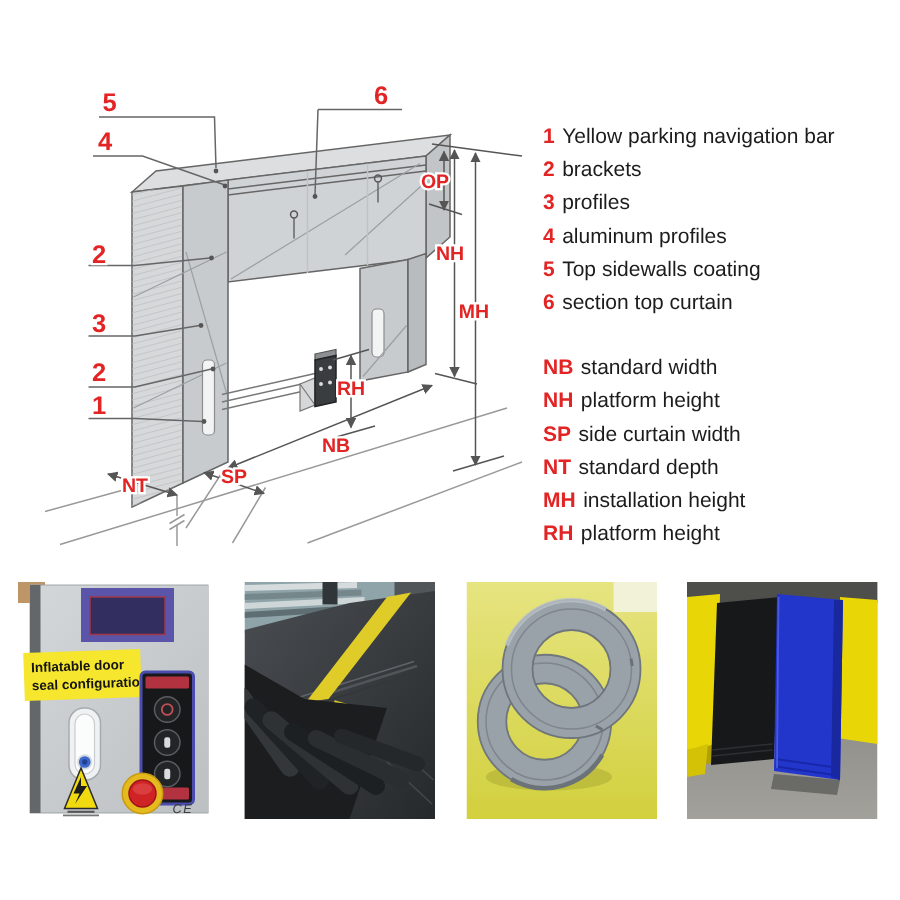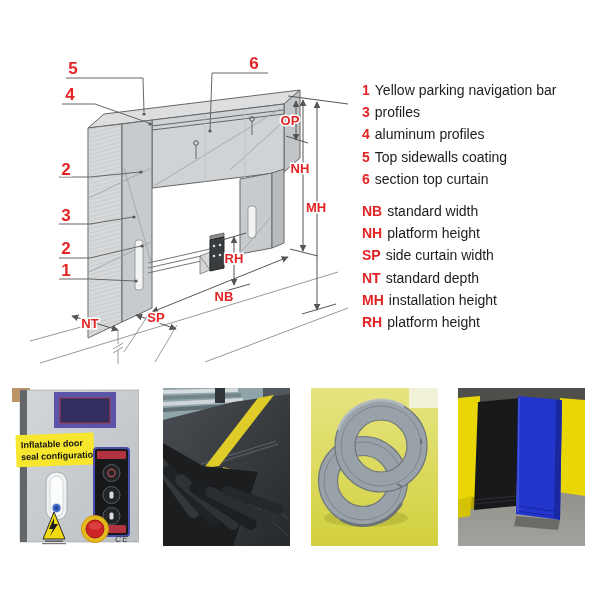--- a/index.html
+++ b/index.html
@@ -3,21 +3,21 @@
 <meta charset="utf-8">
 <style>
   html,body{margin:0;padding:0;background:#fff;}
   #canvas{position:relative;width:600px;height:600px;background:#ffffff;overflow:hidden;
           font-family:"Liberation Sans",sans-serif;}
   svg{display:block;}
   #diagram{position:absolute;left:0;top:0;}
   .legend{position:absolute;left:362px;top:79px;font-size:14px;color:#1c1c1c;}
   .lrow{height:22.2px;line-height:22.2px;white-space:nowrap;}
   .lkey{color:#e22424;font-weight:700;margin-right:5px;}
-  .lgroup.dims{margin-top:10px;}
+  .lgroup.dims{margin-top:21px;}
   .photo{position:absolute;top:388px;width:127px;height:158px;}
   #p1{left:12px}#p2{left:163px}#p3{left:311px}#p4{left:458px}
   .dimlbl{font-size:13px;font-weight:700;fill:#e22424;paint-order:stroke;stroke:#ffffff;stroke-width:3px;}
   .callout{font-size:17px;font-weight:700;fill:#e22424;paint-order:stroke;stroke:#ffffff;stroke-width:3px;}
   .ln{stroke:#666;stroke-width:1;fill:none;}
   .thin{stroke:#9aa0a4;stroke-width:.8;fill:none;}
   .gnd{stroke:#999;stroke-width:1;fill:none;}
   .dim{stroke:#555;stroke-width:1;fill:none;}
 </style>
 </head>
@@ -130,20 +130,21 @@
       <text class="callout" x="66" y="254" text-anchor="middle">2</text>
       <path class="ln" d="M59,279 L90,279 L135,281"></path>
         <circle cx="136" cy="281" r="1.6" fill="#555"></circle>
       <text class="callout" x="66" y="276" text-anchor="middle">1</text>
     </g>
   </svg>
 
   <div class="legend">
     <div class="lgroup">
       <div class="lrow"><span class="lkey">1</span><span class="ltxt">Yellow parking navigation bar</span></div>
+      <div class="lrow"><span class="lkey">2</span><span class="ltxt">brackets</span></div>
       <div class="lrow"><span class="lkey">3</span><span class="ltxt">profiles</span></div>
       <div class="lrow"><span class="lkey">4</span><span class="ltxt">aluminum profiles</span></div>
       <div class="lrow"><span class="lkey">5</span><span class="ltxt">Top sidewalls coating</span></div>
       <div class="lrow"><span class="lkey">6</span><span class="ltxt">section top curtain</span></div>
     </div>
     <div class="lgroup dims">
       <div class="lrow"><span class="lkey">NB</span><span class="ltxt">standard width</span></div>
       <div class="lrow"><span class="lkey">NH</span><span class="ltxt">platform height</span></div>
       <div class="lrow"><span class="lkey">SP</span><span class="ltxt">side curtain width</span></div>
       <div class="lrow"><span class="lkey">NT</span><span class="ltxt">standard depth</span></div>

